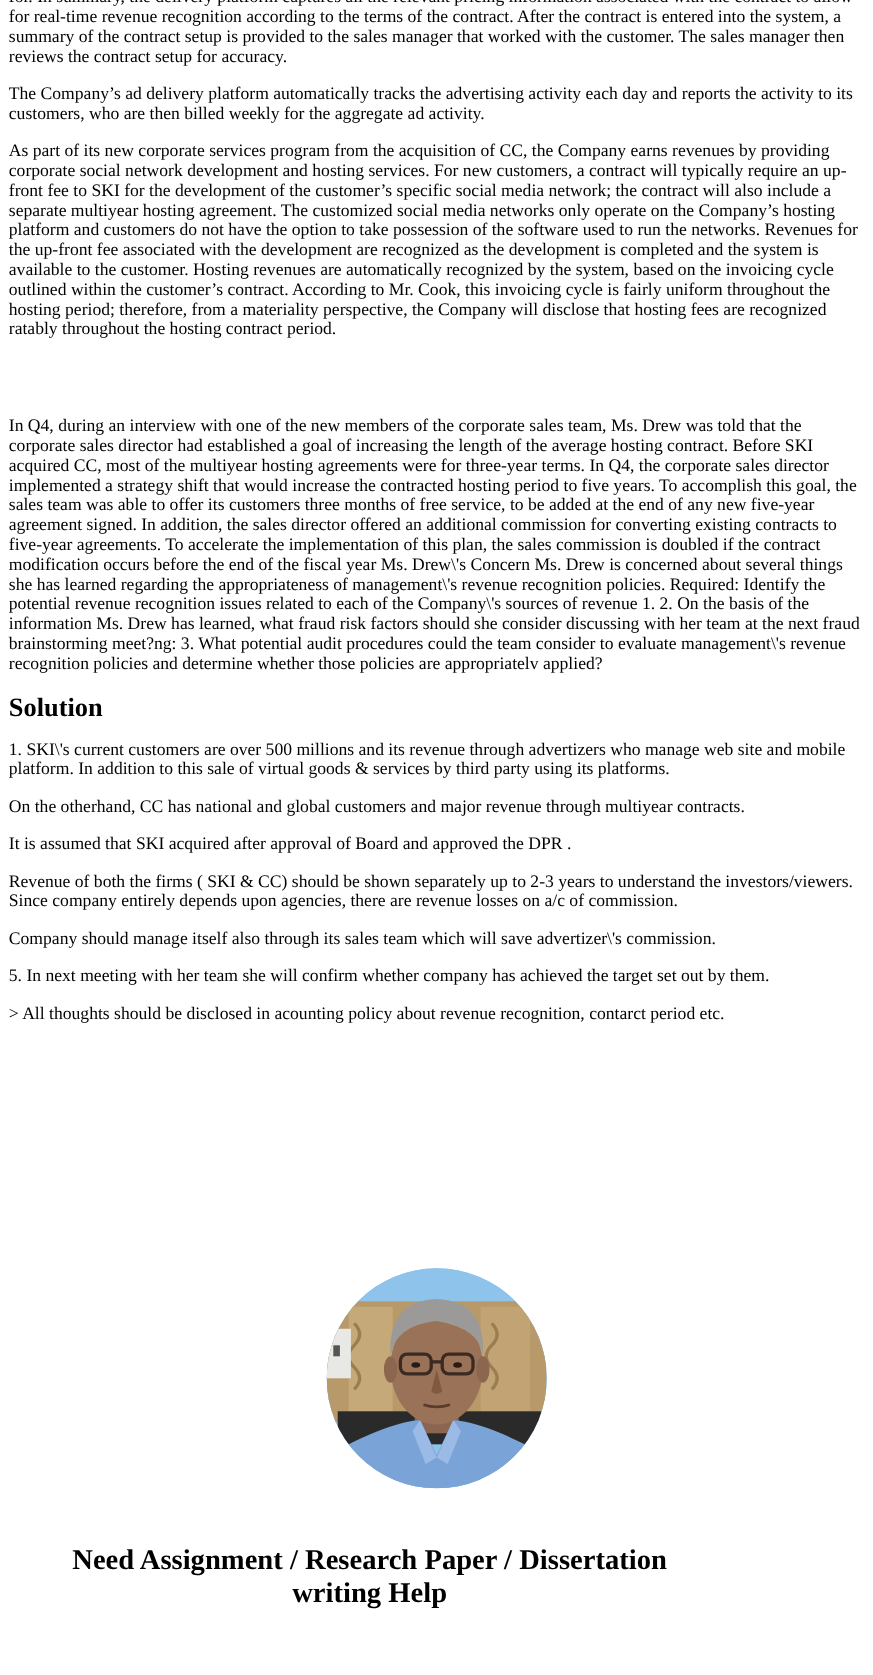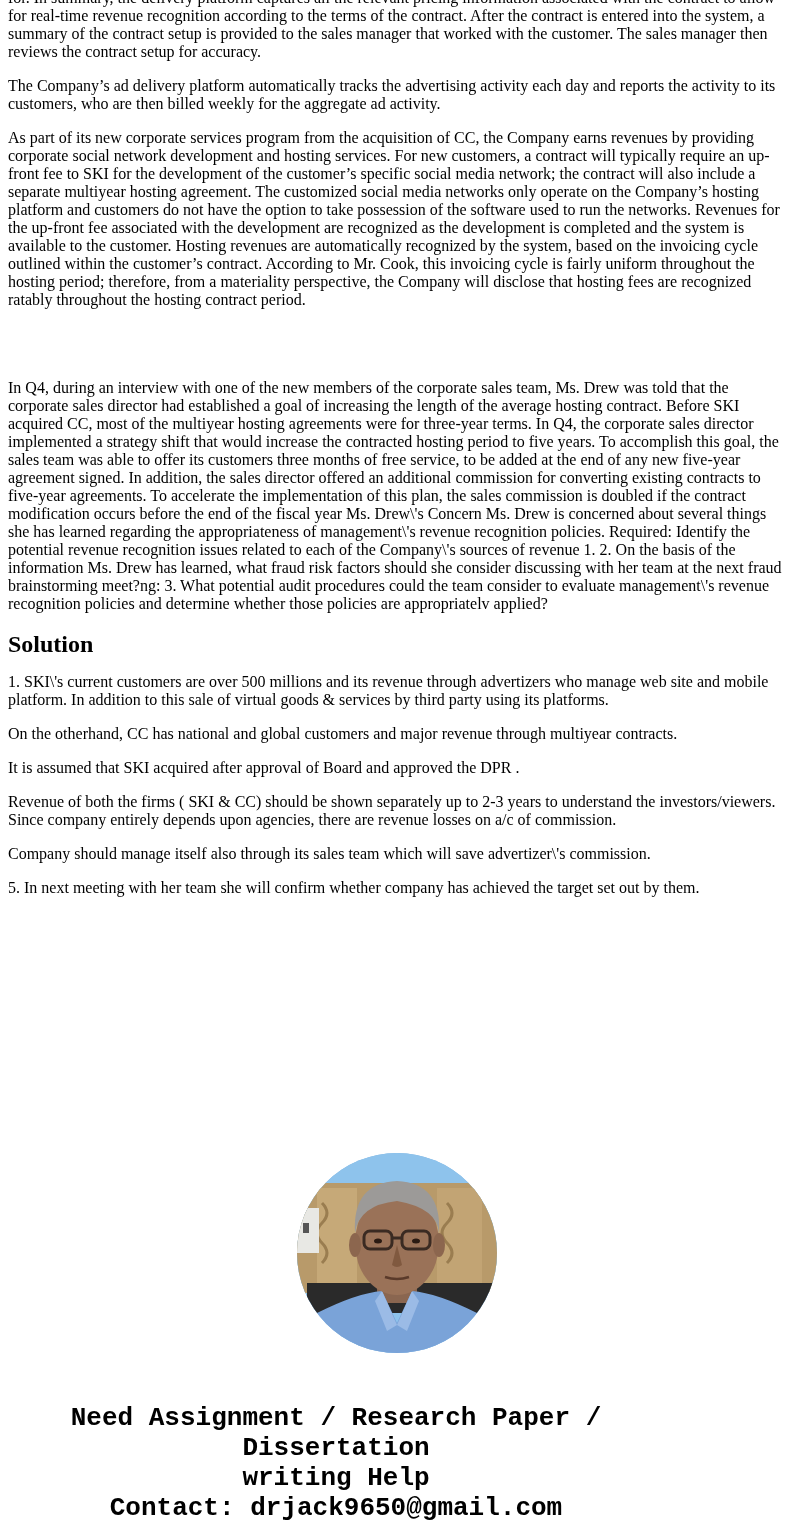--- a/index.html
+++ b/index.html
@@ -50,21 +50,21 @@
     }
     .avatar-wrap svg {
       display: block;
     }
     .promo {
       position: absolute;
       left: 0;
       top: 1403px;
       width: 672px;
       text-align: center;
-      font-family: Liberation Mono, monospace;
+      font-family: Liberation Serif, serif;
       font-weight: bold;
       font-size: 26px;
       line-height: 30px;
       color: #000000;
     }
     .promo div { margin: 0; }
   </style>
 </head>
 <body>
 
@@ -76,20 +76,21 @@
   <p>In Q4, during an interview with one of the new members of the corporate sales team, Ms. Drew was told that the corporate sales director had established a goal of increasing the length of the average hosting contract. Before SKI acquired CC, most of the multiyear hosting agreements were for three-year terms. In Q4, the corporate sales director implemented a strategy shift that would increase the contracted hosting period to five years. To accomplish this goal, the sales team was able to offer its customers three months of free service, to be added at the end of any new five-year agreement signed. In addition, the sales director offered an additional commission for converting existing contracts to five-year agreements. To accelerate the implementation of this plan, the sales commission is doubled if the contract modification occurs before the end of the fiscal year Ms. Drew\'s Concern Ms. Drew is concerned about several things she has learned regarding the appropriateness of management\'s revenue recognition policies. Required: Identify the potential revenue recognition issues related to each of the Company\'s sources of revenue 1. 2. On the basis of the information Ms. Drew has learned, what fraud risk factors should she consider discussing with her team at the next fraud brainstorming meet?ng: 3. What potential audit procedures could the team consider to evaluate management\'s revenue recognition policies and determine whether those policies are appropriatelv applied?</p>
 
   <h3 class="solution-heading">Solution</h3>
 
   <p>1. SKI\'s current customers are over 500 millions and its revenue through advertizers who manage web site and mobile platform. In addition to this sale of virtual goods &amp; services by third party using its platforms.</p>
   <p>On the otherhand, CC has national and global customers and major revenue through multiyear contracts.</p>
   <p>It is assumed that SKI acquired after approval of Board and approved the DPR .</p>
   <p>Revenue of both the firms ( SKI &amp; CC) should be shown separately up to 2-3 years to understand the investors/viewers. Since company entirely depends upon agencies, there are revenue losses on a/c of commission.</p>
   <p>Company should manage itself also through its sales team which will save advertizer\'s commission.</p>
   <p>5. In next meeting with her team she will confirm whether company has achieved the target set out by them.</p>
+  <p>&gt; All thoughts should be disclosed in acounting policy about revenue recognition, contarct period etc.</p>
 </div>
 
 <div class="avatar-wrap">
   <svg width="200" height="200" viewBox="0 0 200 200">
 
     <rect x="0" y="0" width="200" height="200" fill="#8ec3ec"></rect>
 
     <rect x="0" y="30" width="200" height="110" fill="#b89a6a"></rect>
     <rect x="20" y="35" width="40" height="100" fill="#c6a978"></rect>
     <rect x="140" y="35" width="45" height="100" fill="#c2a474"></rect>
@@ -123,14 +124,13 @@
 
     <path d="M100 92 L95 112 Q100 116 105 112 Z" fill="#80593f"></path>
 
     <path d="M88 124 Q100 128 112 124" stroke="#5a3a2a" stroke-width="2.5" fill="none"></path>
   </svg>
 </div>
 
 <div class="promo">
   <div>Need Assignment / Research Paper / Dissertation</div>
   <div>writing Help</div>
-  <div>Contact: drjack9650@gmail.com</div>
 </div>
 
 </body></html>

